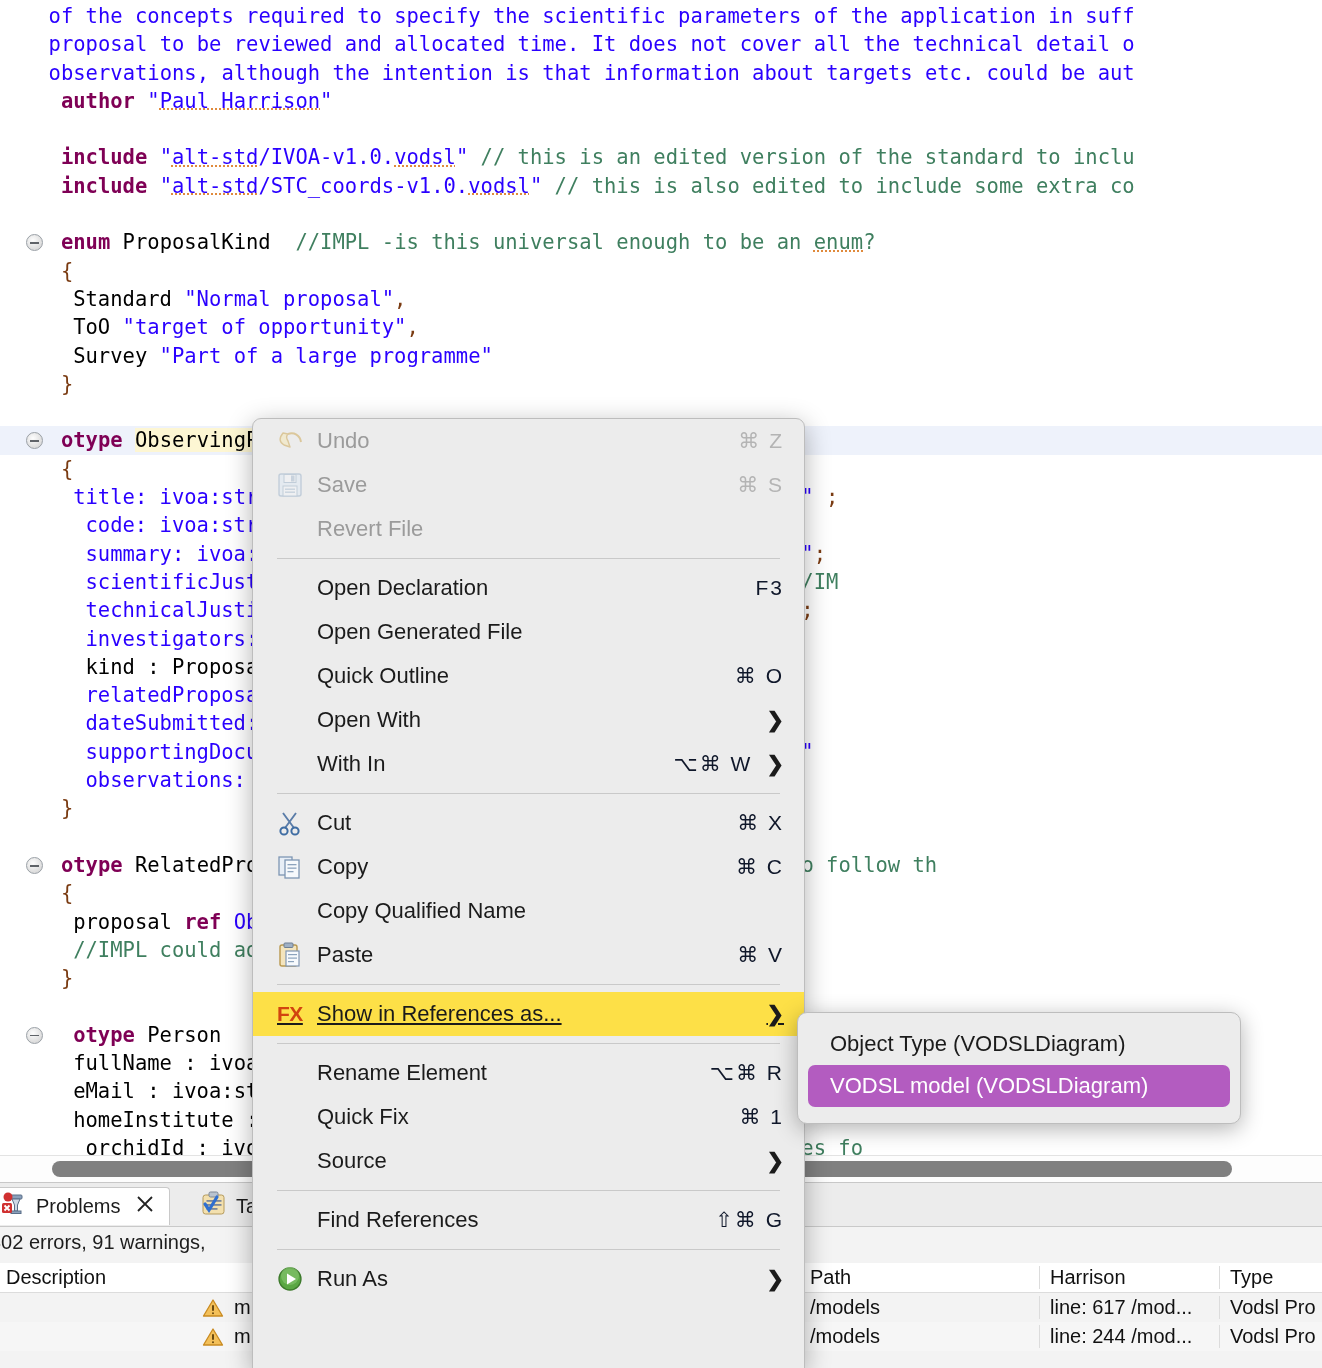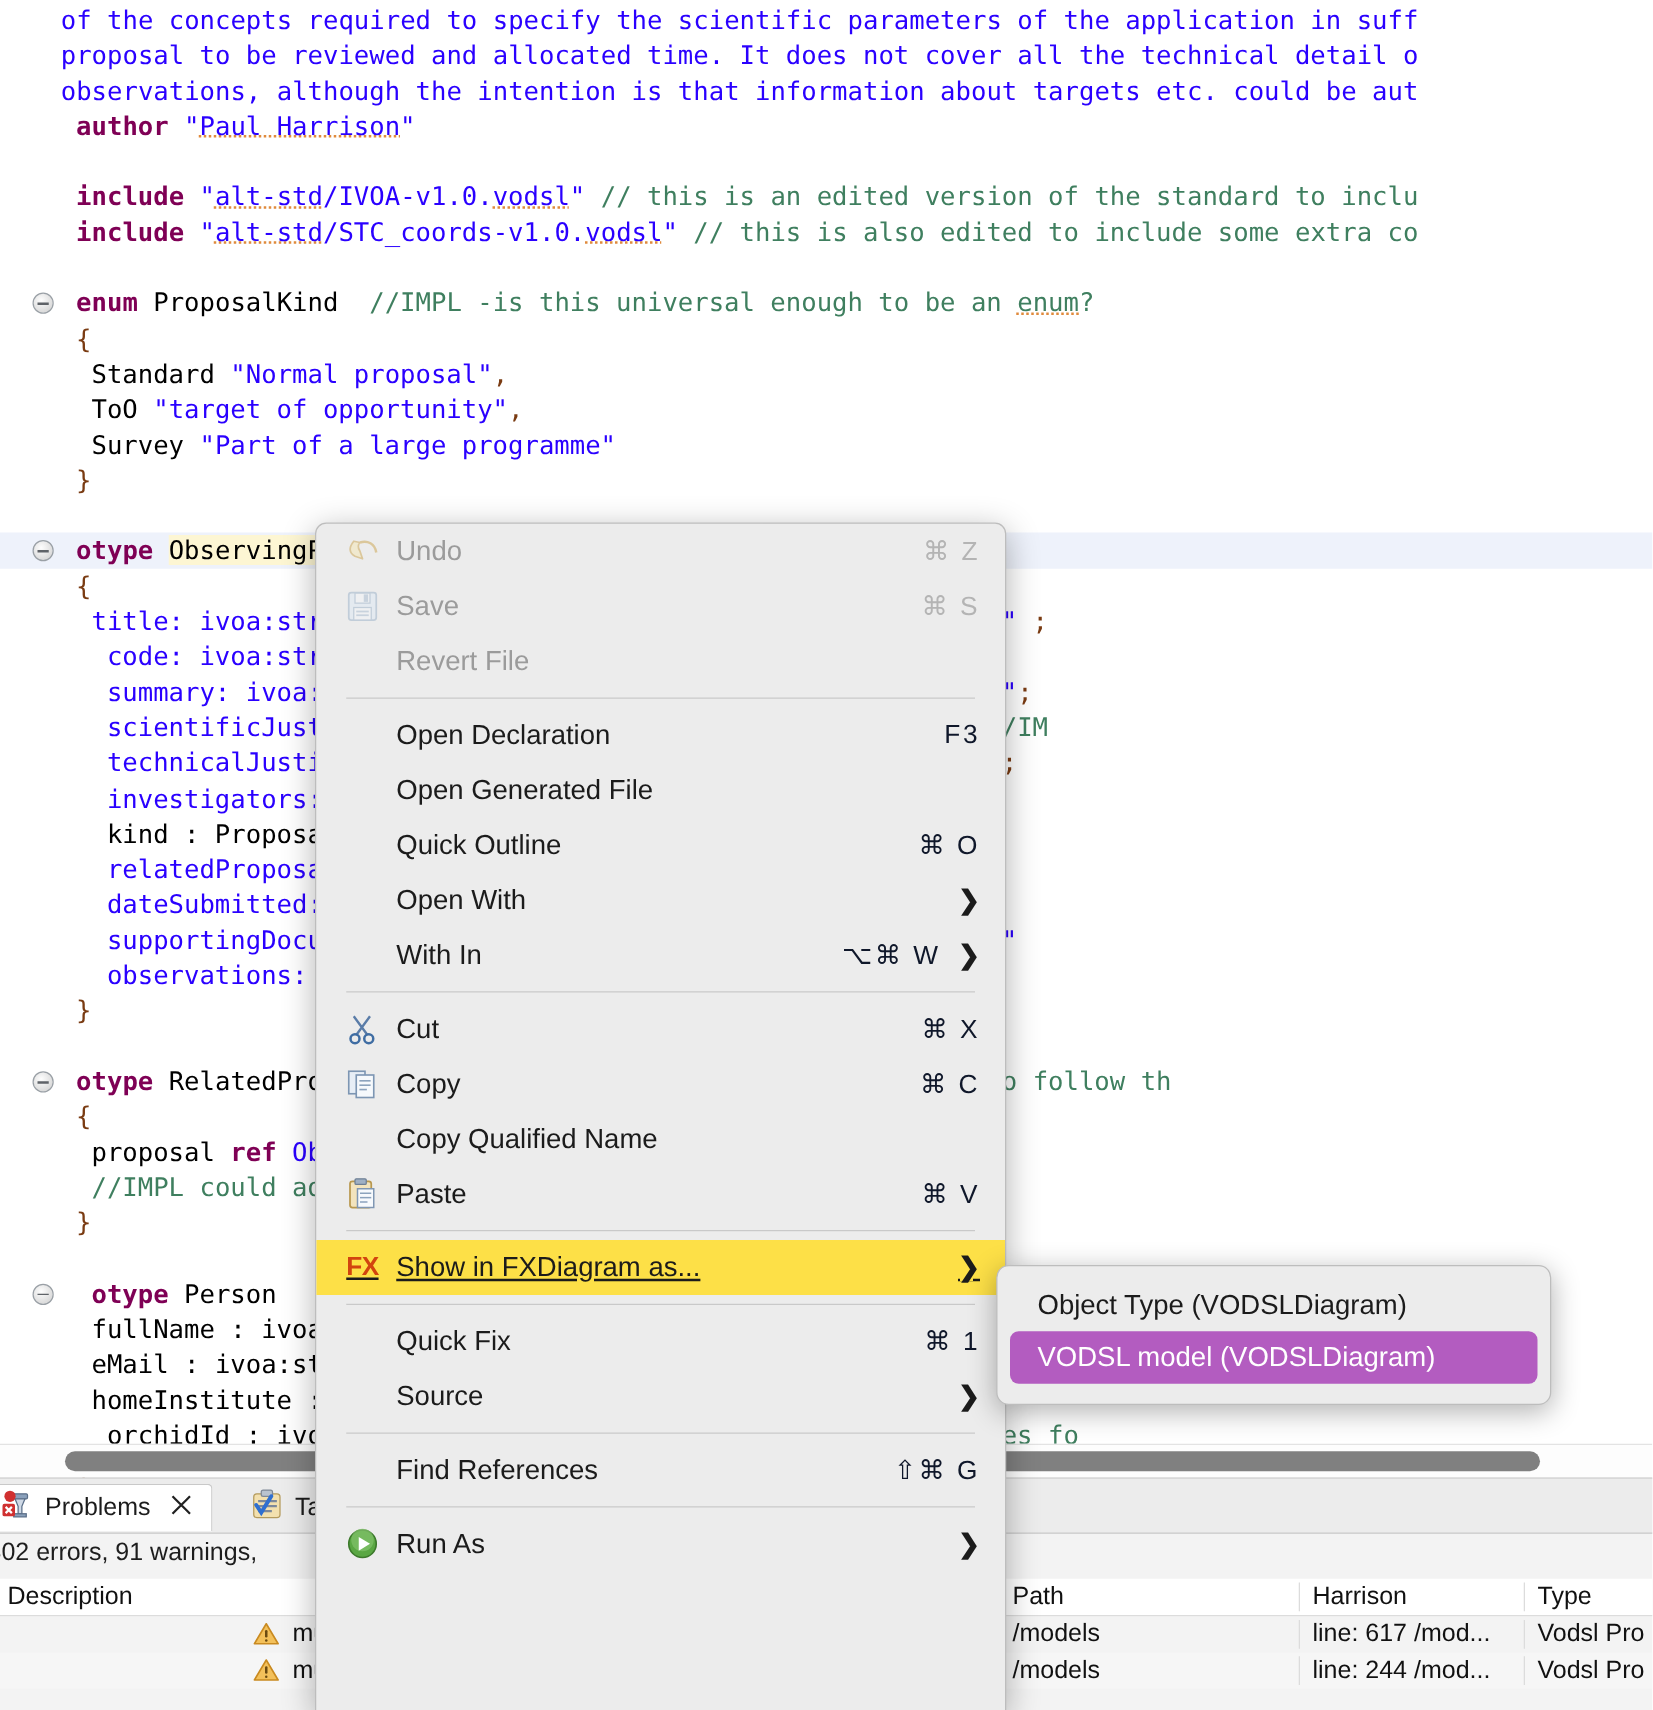--- a/index.html
+++ b/index.html
@@ -301,24 +301,29 @@
         </svg>
       </span>
       <span class="lbl">Paste</span>
       <span class="acc">⌘ V</span>
     </div>
     <div class="msep"></div>
     <div class="mi sel">
       <span class="ico">
         <span style="font-weight:bold;font-size:21px;color:#d2440f;letter-spacing:-.5px;">FX</span>
       </span>
-      <span class="lbl">Show in FXDiagram as...</span>
-      <span class="arrow">❯</span>
-    </div>
-    <div class="msep"></div>
+      <span class="lbl">Show in References as...</span>
+      <span class="arrow">❯</span>
+    </div>
+    <div class="msep"></div>
+    <div class="mi">
+      <span class="ico"></span>
+      <span class="lbl">Rename Element</span>
+      <span class="acc">⌥⌘ R</span>
+    </div>
     <div class="mi">
       <span class="ico"></span>
       <span class="lbl">Quick Fix</span>
       <span class="acc">⌘ 1</span>
     </div>
     <div class="mi">
       <span class="ico"></span>
       <span class="lbl">Source</span>
       <span class="arrow">❯</span>
     </div>

